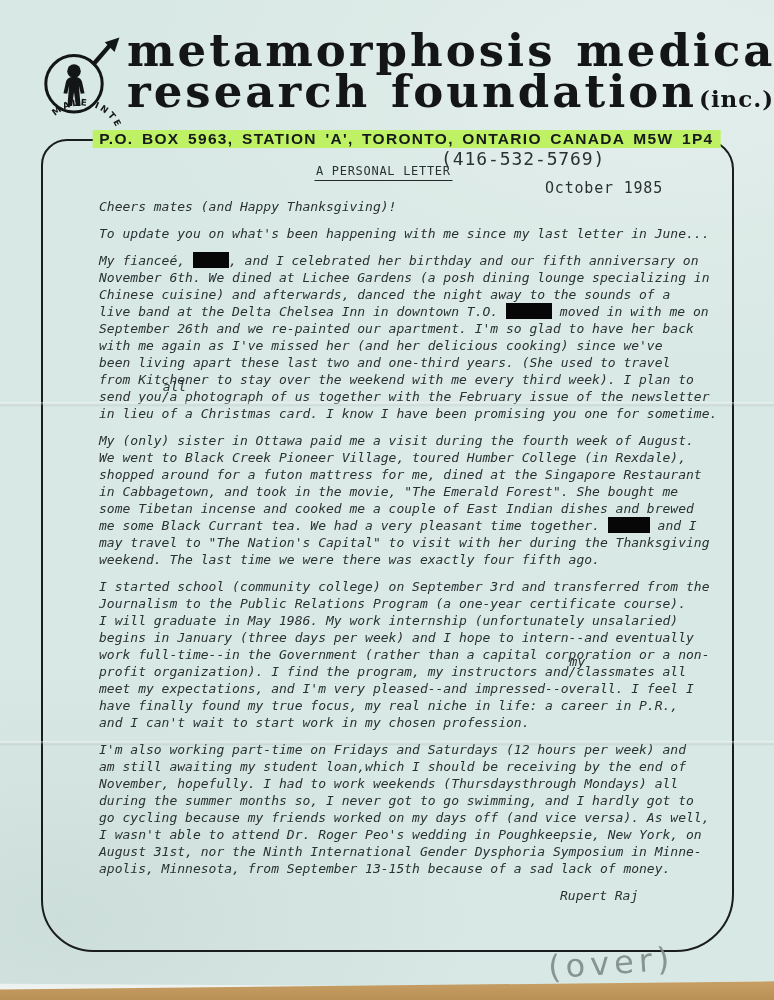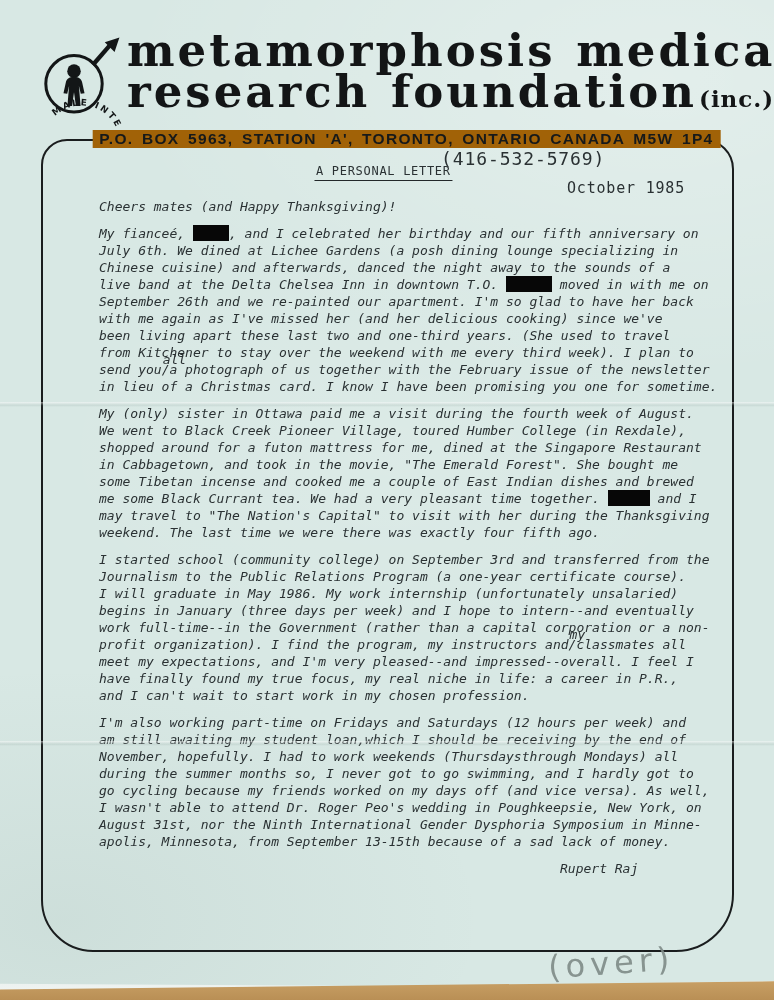--- a/index.html
+++ b/index.html
@@ -15,28 +15,28 @@
   .header{position:absolute;left:0;top:0;width:774px;height:130px;}
   .logo{position:absolute;left:26px;top:34px;width:96px;height:94px;}
   .org-title{position:absolute;left:127px;top:30px;width:640px;color:#131516;
     font-family:"DejaVu Serif", serif;font-weight:bold;line-height:41px;}
   .org-line1{font-size:45px;letter-spacing:3px;word-spacing:2px;white-space:nowrap;}
   .org-line2{font-size:45px;letter-spacing:3px;word-spacing:2px;white-space:nowrap;}
   .inc{font-size:23px;letter-spacing:1px;margin-left:2px;text-align:right;}
   .frame{position:absolute;left:41px;top:139px;width:689px;height:809px;
     border:2.6px solid #1a1d1e;border-radius:26px 30px 58px 52px;}
   .address{position:absolute;left:50%;top:-11px;transform:translateX(-47%);
-    background:#a16207;padding:0 7px;white-space:nowrap;
+    background:#bef264;padding:0 7px;white-space:nowrap;
     font-family:"Liberation Sans", sans-serif;font-weight:bold;
     font-size:15.5px;letter-spacing:1.3px;word-spacing:3px;color:#16191a;}
   .phone{position:absolute;left:398px;top:7px;font-size:18px;letter-spacing:.9px;color:#2a3133;}
   .heading{position:absolute;left:50%;top:23px;transform:translateX(-53%);
     font-size:12px;letter-spacing:.7px;color:#2a3133;
     border-bottom:1.6px solid #23282a;padding:0 2px 2px 2px;white-space:nowrap;}
-  .date{position:absolute;left:502px;top:38px;font-size:15px;letter-spacing:.8px;color:#2a3133;margin-left:22px;}
+  .date{position:absolute;left:502px;top:38px;font-size:15px;letter-spacing:.8px;color:#2a3133;}
   .body-text{position:absolute;left:56px;top:57px;width:628px;
     font-size:13px;line-height:17px;color:#2a3133;}
   .tw{margin:0 0 10px 0;white-space:pre-wrap;font-style:italic;}
   .signature{margin:4px 0 0 461px;}
   .redact{display:inline-block;height:16px;background:#070707;vertical-align:-3px;}
   .r1{width:36px;} .r2{width:46px;} .r3{width:42px;}
   .ins{position:relative;display:inline;}
   .ins-above{position:absolute;left:1px;top:-11.5px;font-size:13px;white-space:nowrap;}
   .crease{position:absolute;left:0;right:0;height:5px;pointer-events:none;
     background:linear-gradient(180deg, rgba(255,255,255,.5), rgba(100,125,118,.13) 65%, rgba(255,255,255,0));}
@@ -73,22 +73,23 @@
 </div>
 
 <div class="frame">
   <div class="address">P.O. BOX 5963, STATION 'A', TORONTO, ONTARIO CANADA M5W 1P4</div>
   <div class="phone">(416-532-5769)</div>
   <div class="heading">A PERSONAL LETTER</div>
   <div class="date">October 1985</div>
 
   <div class="body-text">
     <p class="tw">Cheers mates (and Happy Thanksgiving)!</p>
+    <p class="tw">To update you on what's been happening with me since my last letter in June...</p>
     <p class="tw"><span>My fianceé, </span><span class="redact r1"></span><span>, and I celebrated her birthday and our fifth anniversary on
-July 6th. We dined at Lichee Gardens (a posh dining lounge specializing in
+November 6th. We dined at Lichee Gardens (a posh dining lounge specializing in
 Chinese cuisine) and afterwards, danced the night away to the sounds of a
 live band at the Delta Chelsea Inn in downtown T.O. </span><span class="redact r2"></span><span> moved in with me on
 September 26th and we re-painted our apartment. I'm so glad to have her back
 with me again as I've missed her (and her delicious cooking) since we've
 been living apart these last two and one-third years. (She used to travel
 from Kitchener to stay over the weekend with me every third week). I plan to
 send you</span><span class="ins"><span class="ins-above">all</span><span>/a</span></span><span> photograph of us together with the February issue of the newsletter
 in lieu of a Christmas card. I know I have been promising you one for sometime.</span></p>
     <p class="tw"><span>My (only) sister in Ottawa paid me a visit during the fourth week of August.
 We went to Black Creek Pioneer Village, toured Humber College (in Rexdale),

